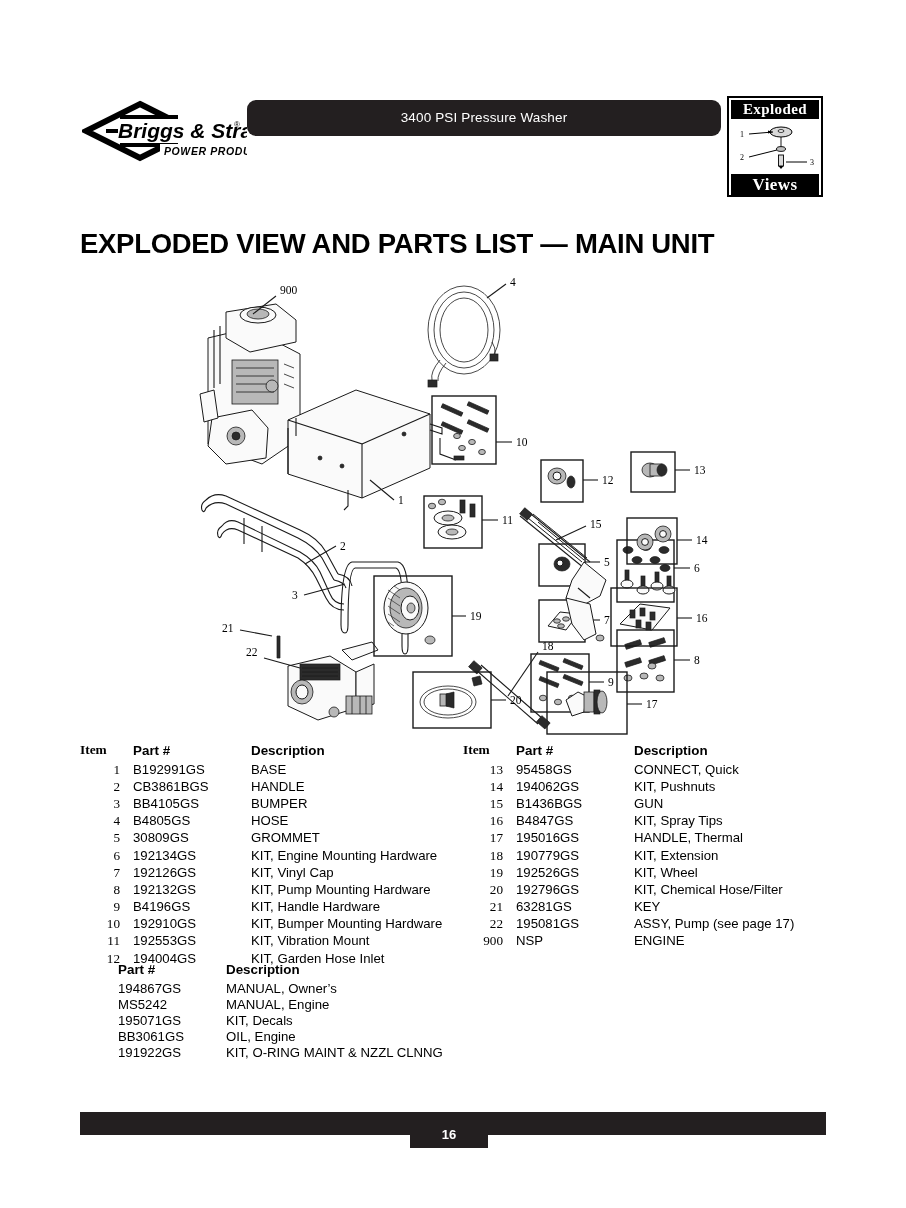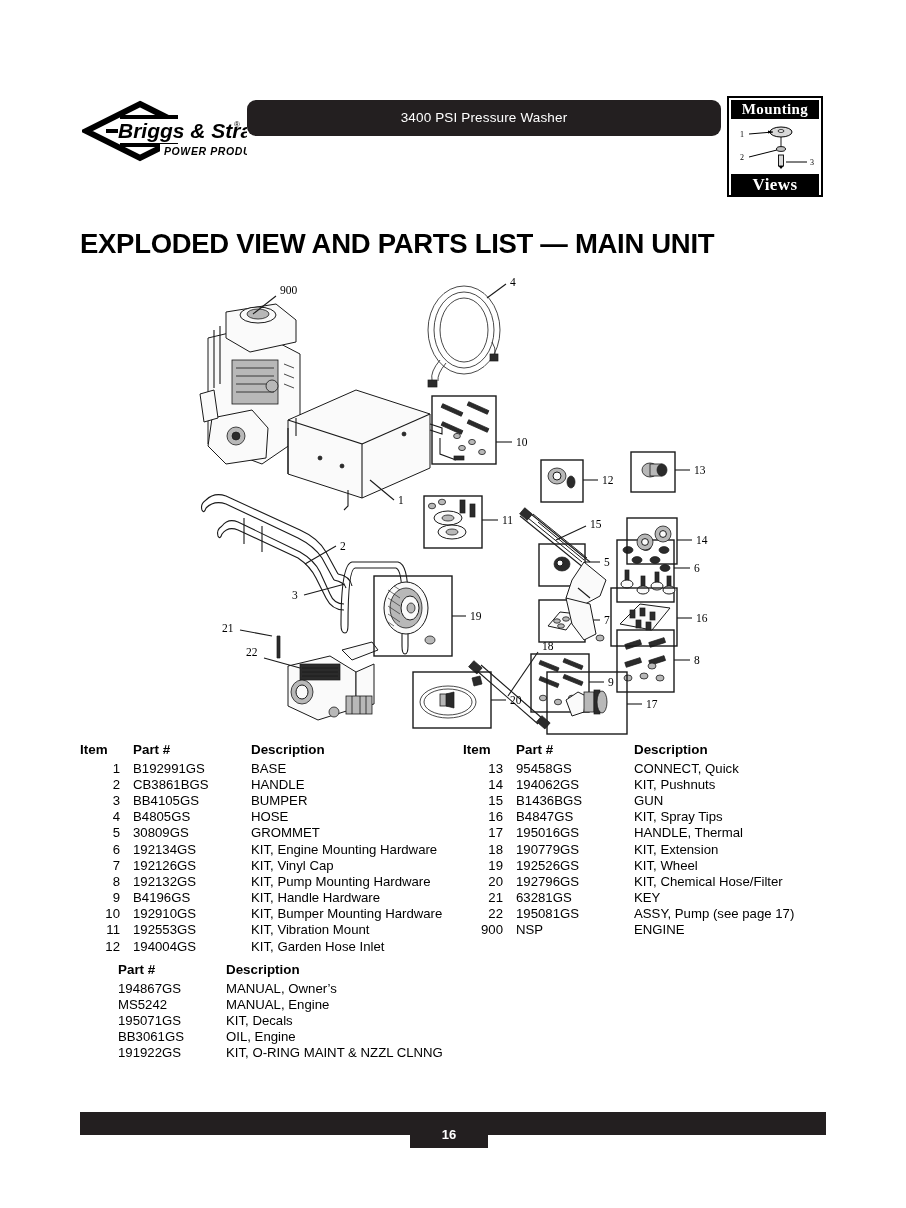--- a/index.html
+++ b/index.html
@@ -105,21 +105,21 @@
     font-size: 13.4px;
     padding: 0 0 3px 0;
     white-space: nowrap;
   }
   table.parts td {
     padding: 0.6px 0;
     vertical-align: top;
     white-space: nowrap;
     font-size: 13.2px;
   }
-  .c-item { width: 40px; text-align: right; padding-right: 13px !important; }
+  .c-item { width: 40px; text-align: right; padding-right: 13px !important; font-family: Liberation Serif, serif; }
   .c-part { width: 118px; }
   th.c-item { text-align: left; padding-right: 0 !important; }
   th.c-part { padding-left: 0; }
 
   
   #not-illustrated {
     position: absolute;
     left: 80px; top: 962px;
     width: 560px;
   }
@@ -189,21 +189,21 @@
       <rect x="78" y="44" width="86" height="14" fill="#fff"></rect>
       <text x="82" y="55" font-family="'Liberation Sans', sans-serif" font-size="10.5" font-style="italic" font-weight="bold" letter-spacing="0.6">POWER PRODUCTS</text>
     </svg>
   </div>
 
   <div id="header-banner">
     <div class="banner-text">3400 PSI Pressure Washer</div>
   </div>
 
   <div id="badge">
-    <div class="badge-word top">Mounting</div>
+    <div class="badge-word top">Exploded</div>
     <div class="badge-art">
       <svg width="88" height="51" viewBox="0 0 88 51">
         <ellipse cx="50" cy="11" rx="11" ry="5" fill="#d9d9d9" stroke="#000" stroke-width="1"></ellipse>
         <ellipse cx="50" cy="10" rx="3" ry="1.4" fill="#fff" stroke="#000" stroke-width="0.8"></ellipse>
         <path d="M50 16 L50 26" stroke="#000" stroke-width="0.9"></path>
         <ellipse cx="50" cy="28" rx="4.5" ry="2.4" fill="#bfbfbf" stroke="#000" stroke-width="0.9"></ellipse>
         <rect x="47.5" y="34" width="5" height="11" fill="#d9d9d9" stroke="#000" stroke-width="0.9"></rect>
         <path d="M47.5 45 L50 48 L52.5 45 Z" fill="#000"></path>
         <path d="M18 13 L42 11" stroke="#000" stroke-width="1"></path>
         <path d="M42 11 l-5 -1.6 l0 3.2 Z" fill="#000"></path>

